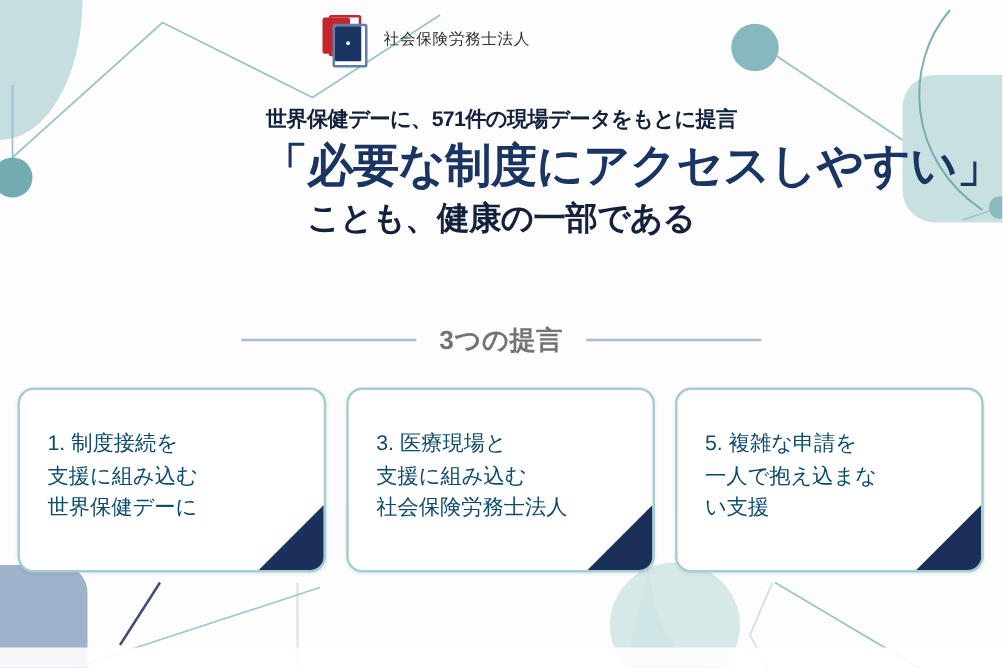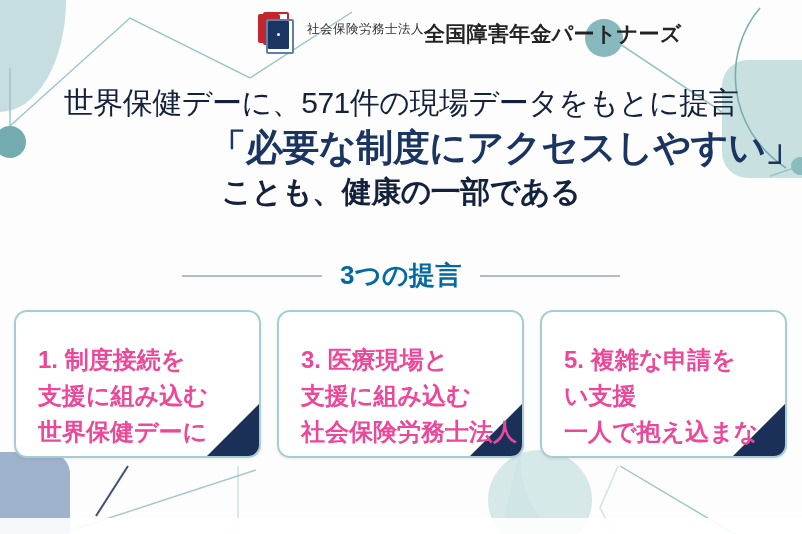--- a/index.html
+++ b/index.html
@@ -107,37 +107,37 @@
   
   .headline {
     position: absolute;
     left: 0;
     top: 86px;
     width: 802px;
     text-align: center;
     color: #1b3058;
   }
   .hl-1 {
-    font-size: 30px;
-    font-weight: 400;
+    font-size: 17px;
+    font-weight: 700;
     letter-spacing: -0.5px;
     color: #14213d;
     line-height: 1.15;
   }
   .hl-2 {
     font-size: 37px;
     font-weight: 800;
     letter-spacing: -0.5px;
     color: #1b3563;
     line-height: 1.25;
     margin-top: 4px;
     text-align: right;
   }
   .hl-3 {
-    font-size: 30px;
+    font-size: 26px;
     font-weight: 800;
     letter-spacing: -0.5px;
     color: #14213d;
     line-height: 1.25;
     margin-top: 2px;
   }
 
   
   .divider {
     position: absolute;
@@ -150,23 +150,23 @@
     gap: 18px;
   }
   .divider .rule {
     width: 140px;
     height: 2px;
     background: #aebbd4;
   }
   .divider .rule.left { margin-left: 60px; }
   .divider .rule.right { margin-right: 60px; }
   .divider .label {
-    font-size: 26px;
+    font-size: 21px;
     font-weight: 800;
-    color: #0369a1;
+    color: #737373;
     letter-spacing: 0.5px;
     white-space: nowrap;
   }
 
   
   .cards {
     position: absolute;
     left: 14px;
     top: 310px;
     width: 774px;
@@ -189,23 +189,23 @@
     right: 0;
     bottom: 0;
     width: 0;
     height: 0;
     border-left: 52px solid transparent;
     border-bottom: 52px solid #1b3058;
   }
   .card-text {
     position: relative;
     padding: 30px 0 0 22px;
-    font-size: 24px;
-    font-weight: 700;
-    color: #ec4899;
+    font-size: 17px;
+    font-weight: 400;
+    color: #0c4a6e;
     line-height: 1.5;
     z-index: 2;
   }
   .card-text .ln { display: block; white-space: nowrap; }
 </style>
 </head>
 <body>
 
 <div id="stage">
 
@@ -246,21 +246,20 @@
   <div class="logo-block">
     <div class="logo-mark">
       <div class="card-red"></div>
       <div class="card-red-outline"></div>
       <div class="card-navy-outline"></div>
       <div class="card-navy"></div>
       <div class="dot"></div>
     </div>
     <div class="logo-text">
       <span class="logo-sub">社会保険労務士法人</span>
-      <span class="logo-main">全国障害年金パートナーズ</span>
     </div>
   </div>
 
   <div class="headline">
     <div class="hl-1">世界保健デーに、571件の現場データをもとに提言</div>
     <div class="hl-2">「必要な制度にアクセスしやすい」</div>
     <div class="hl-3">ことも、健康の一部である</div>
   </div>
 
   <div class="divider">
@@ -285,21 +284,21 @@
         <span class="ln">3. 医療現場と</span>
         <span class="ln">支援に組み込む</span>
         <span class="ln">社会保険労務士法人</span>
       </div>
       <div class="corner"></div>
     </div>
 
     <div class="card">
       <div class="card-text">
         <span class="ln">5. 複雑な申請を</span>
+        <span class="ln">一人で抱え込まな</span>
         <span class="ln">い支援</span>
-        <span class="ln">一人で抱え込まな</span>
       </div>
       <div class="corner"></div>
     </div>
 
   </div>
 
 </div>
 
 </body></html>

